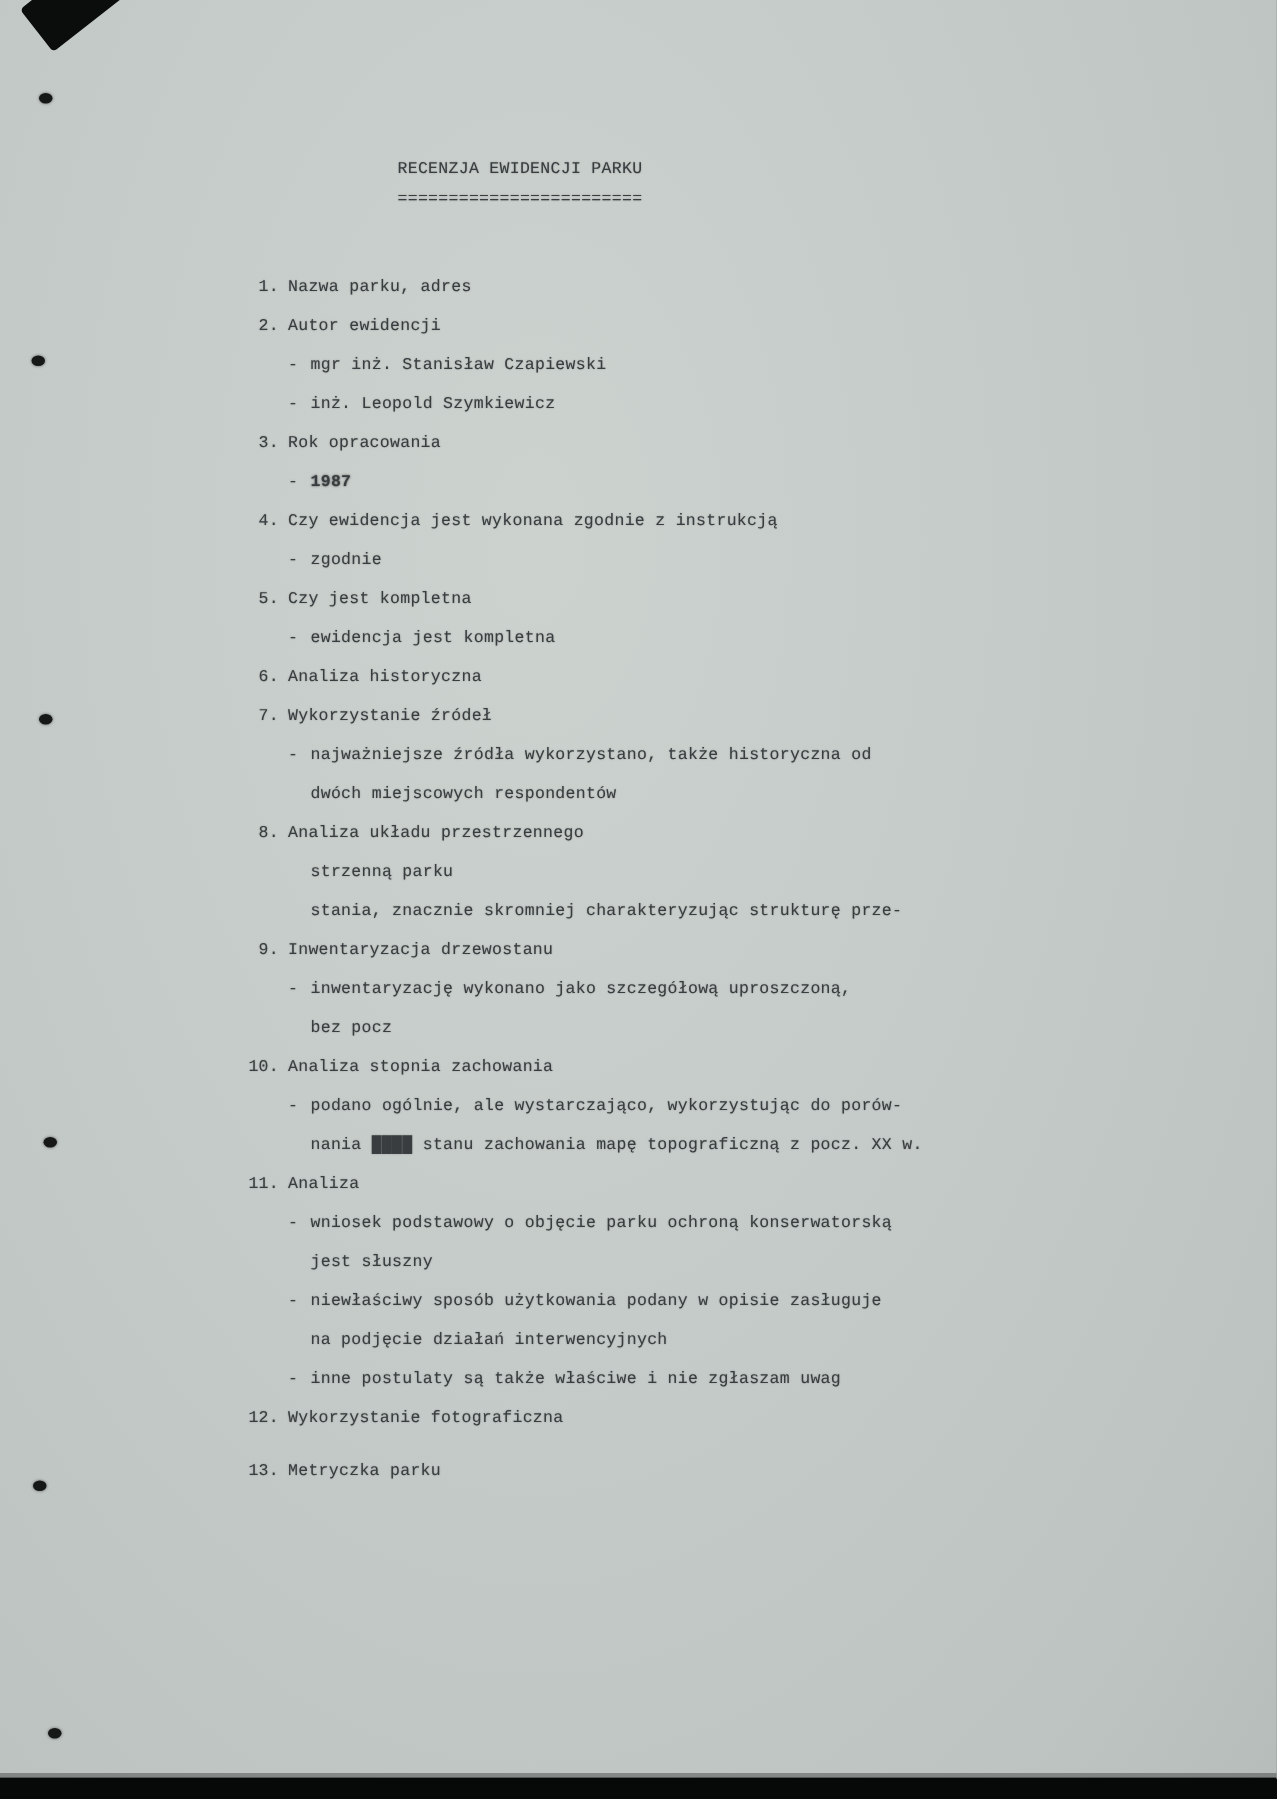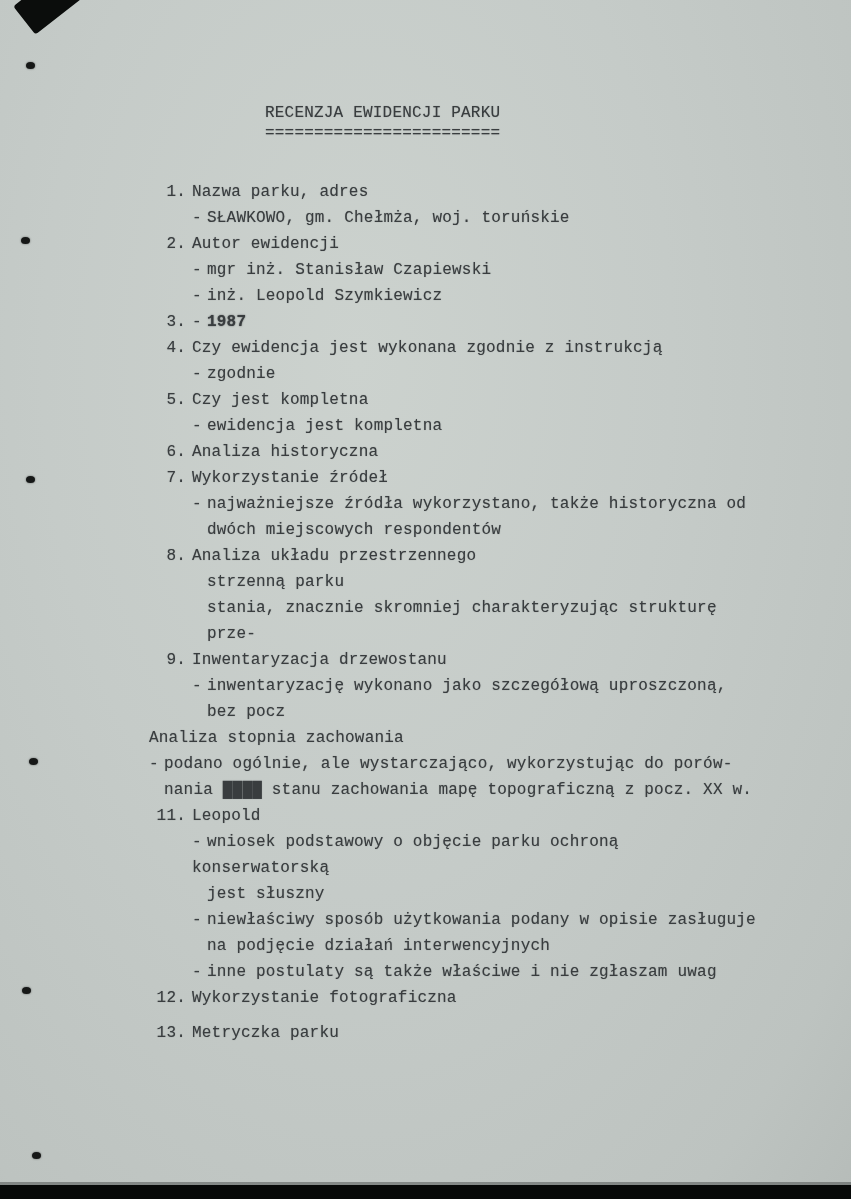--- a/index.html
+++ b/index.html
@@ -5,21 +5,21 @@
   html,body{margin:0;padding:0;}
   body{
     width:851px;height:1199px;position:relative;overflow:hidden;
     background:#9aa09c;
     font-family:"Liberation Mono","DejaVu Sans Mono",monospace;
   }
   .page{
     position:absolute;inset:0;
     background:radial-gradient(ellipse at 42% 30%, #ccd2ce 0%, #c5cbc8 45%, #bdc3c0 85%, #b6bcb9 100%);
     color:#393d3f;
-    font-size:16px;
+    font-size:11px;
     line-height:26px;
     letter-spacing:0.2px;
     text-shadow:0 0 1px rgba(52,56,58,0.45);
   }
   .title-block{margin:100px 0 0 265px;}
   .title{white-space:pre;}
   .underline{white-space:pre;line-height:12px;margin-top:1px;}
   #list{margin:40px 95px 0 149px;}
   .item{display:flex;}
   #list .item:nth-child(13){margin-top:9px;}
@@ -51,34 +51,34 @@
   <div class="title-block">
     <div class="title">RECENZJA EWIDENCJI PARKU</div>
     <div class="underline">========================</div>
   </div>
 
   <div id="list">
       <div class="item">
         <span class="num">1.</span>
         <div class="body">
           <div class="label">Nazwa parku, adres</div>
-          <div class="sub"><span class="dash">-</span><span class="txt">SŁAWKOWO, gm. Chełmża, woj. toruńskie</span></div>
         </div>
       </div>
       <div class="item">
         <span class="num">2.</span>
         <div class="body">
           <div class="label">Autor ewidencji</div>
           <div class="sub"><span class="dash">-</span><span class="txt">mgr inż. Stanisław Czapiewski</span></div>
           <div class="sub"><span class="dash">-</span><span class="txt">inż. Leopold Szymkiewicz</span></div>
         </div>
       </div>
       <div class="item">
         <span class="num">3.</span>
         <div class="body">
+          <div class="label">Rok opracowania</div>
           <div class="sub bold"><span class="dash">-</span><span class="txt">1987</span></div>
         </div>
       </div>
       <div class="item">
         <span class="num">4.</span>
         <div class="body">
           <div class="label">Czy ewidencja jest wykonana zgodnie z instrukcją</div>
           <div class="sub"><span class="dash">-</span><span class="txt">zgodnie</span></div>
         </div>
       </div>
@@ -113,30 +113,31 @@
       </div>
       <div class="item">
         <span class="num">9.</span>
         <div class="body">
           <div class="label">Inwentaryzacja drzewostanu</div>
           <div class="sub"><span class="dash">-</span><span class="txt">inwentaryzację wykonano jako szczegółową uproszczoną,</span></div>
           <div class="sub cont"><span class="txt">bez pocz</span></div>
         </div>
       </div>
       <div class="item">
+        <span class="num">10.</span>
         <div class="body">
           <div class="label">Analiza stopnia zachowania</div>
           <div class="sub"><span class="dash">-</span><span class="txt">podano ogólnie, ale wystarczająco, wykorzystując do porów-</span></div>
           <div class="sub cont"><span class="txt">nania ████ stanu zachowania mapę topograficzną z pocz. XX w.</span></div>
         </div>
       </div>
       <div class="item">
         <span class="num">11.</span>
         <div class="body">
-          <div class="label">Leopold</div>
+          <div class="label">Analiza</div>
           <div class="sub"><span class="dash">-</span><span class="txt">wniosek podstawowy o objęcie parku ochroną konserwatorską</span></div>
           <div class="sub cont"><span class="txt">jest słuszny</span></div>
           <div class="sub"><span class="dash">-</span><span class="txt">niewłaściwy sposób użytkowania podany w opisie zasługuje</span></div>
           <div class="sub cont"><span class="txt">na podjęcie działań interwencyjnych</span></div>
           <div class="sub"><span class="dash">-</span><span class="txt">inne postulaty są także właściwe i nie zgłaszam uwag</span></div>
         </div>
       </div>
       <div class="item">
         <span class="num">12.</span>
         <div class="body">

